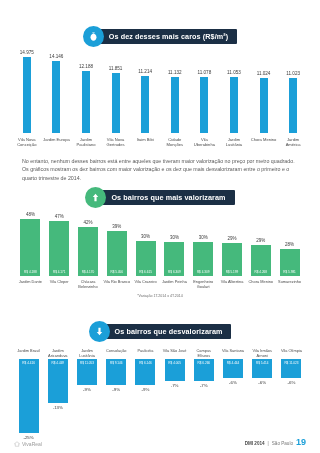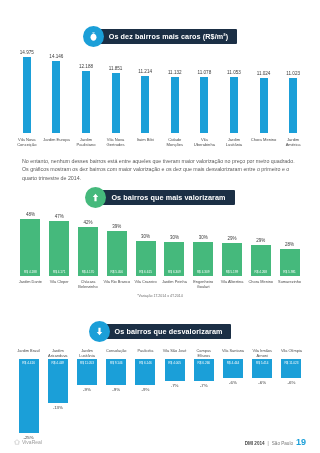--- a/index.html
+++ b/index.html
@@ -99,21 +99,21 @@
   .c3 .inbar { font-size: 3.1px; color: #fff; padding-top: 2px; white-space: nowrap; }
   .c3 .val { font-size: 4.4px; color: #3a3a3a; margin-top: 2px; }
 
   .footnote {
     text-align: center; font-size: 3.6px; color: #6d6d6d; margin-top: 5px;
   }
 
   
   .footer {
     position: absolute; left: 0; right: 0; bottom: 6px;
-    display: flex; justify-content: space-between;
+    display: flex; align-items: flex-end; justify-content: space-between;
     padding: 0 14px;
   }
   .brand { display: flex; align-items: center; gap: 2px; }
   .brand-txt { font-size: 5px; color: #9b9b9b; }
   .foot-right { display: flex; align-items: baseline; gap: 3px; }
   .foot-meta { font-size: 4.6px; color: #7a7a7a; }
   .foot-meta b { color: #4a4a4a; }
   .page-num { font-size: 9px; font-weight: bold; color: #1b9fd8; }
 </style>
 </head>
@@ -122,21 +122,21 @@
 <div class="page">
 
   <div class="chart c1" style="padding-top:26px;">
     <div class="title-pill">
       <div class="title-badge" style="background:#1b9fd8;">
         <svg width="11" height="11" viewBox="0 0 24 24" aria-hidden="true">
           <path d="M9 3h6l-1.6 2.4h-2.8L9 3z" fill="#fff"></path>
           <path d="M12 6c-3.6 0-6.5 3.4-6.5 7.4S8.4 21 12 21s6.5-3.6 6.5-7.6S15.6 6 12 6z" fill="#fff"></path>
         </svg>
       </div>
-      <div class="title-bar">Os dez bairros mais caros (R$/m²)</div>
+      <div class="title-bar">Os dez desses mais caros (R$/m²)</div>
     </div>
 
     <div class="bars" style="margin-top:8px;">
       <div class="col">
         <span class="val">14.975</span>
         <div class="bar" style="height:76px;"></div>
       </div>
       <div class="col">
         <span class="val">14.146</span>
         <div class="bar" style="height:72px;"></div>

